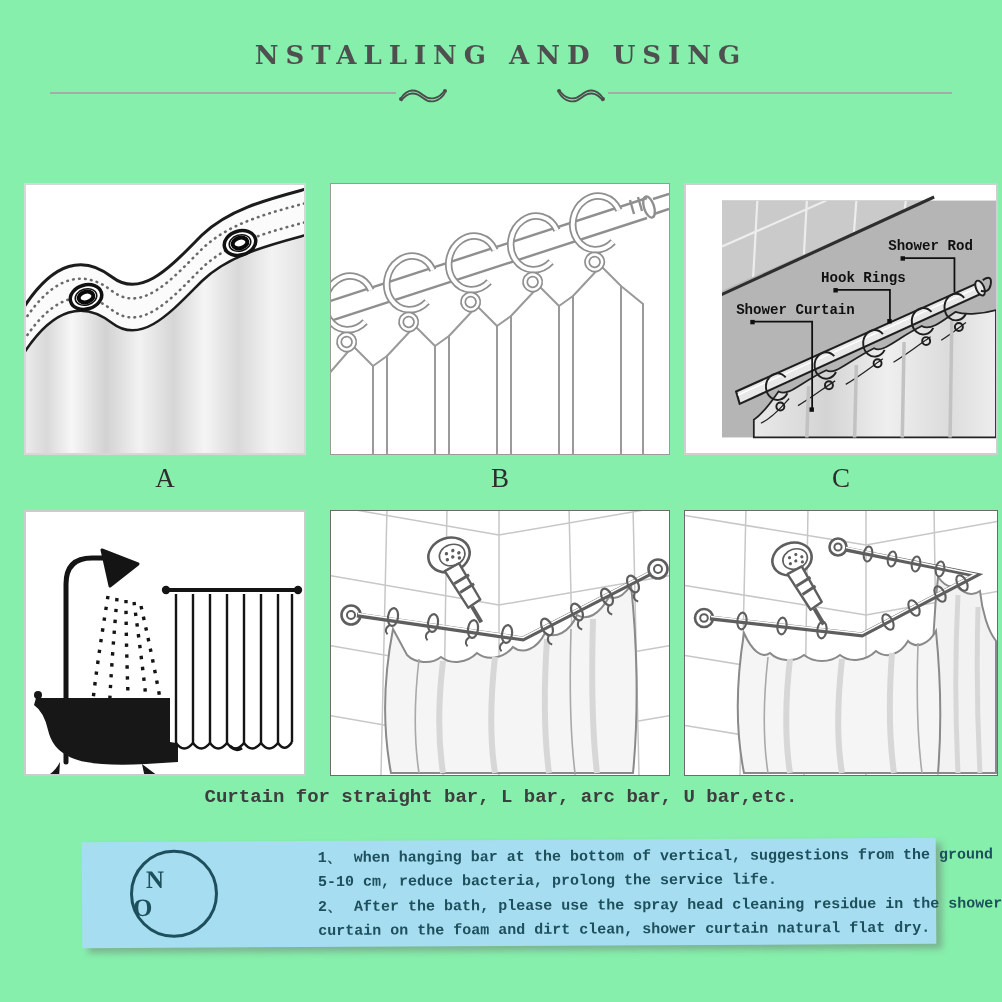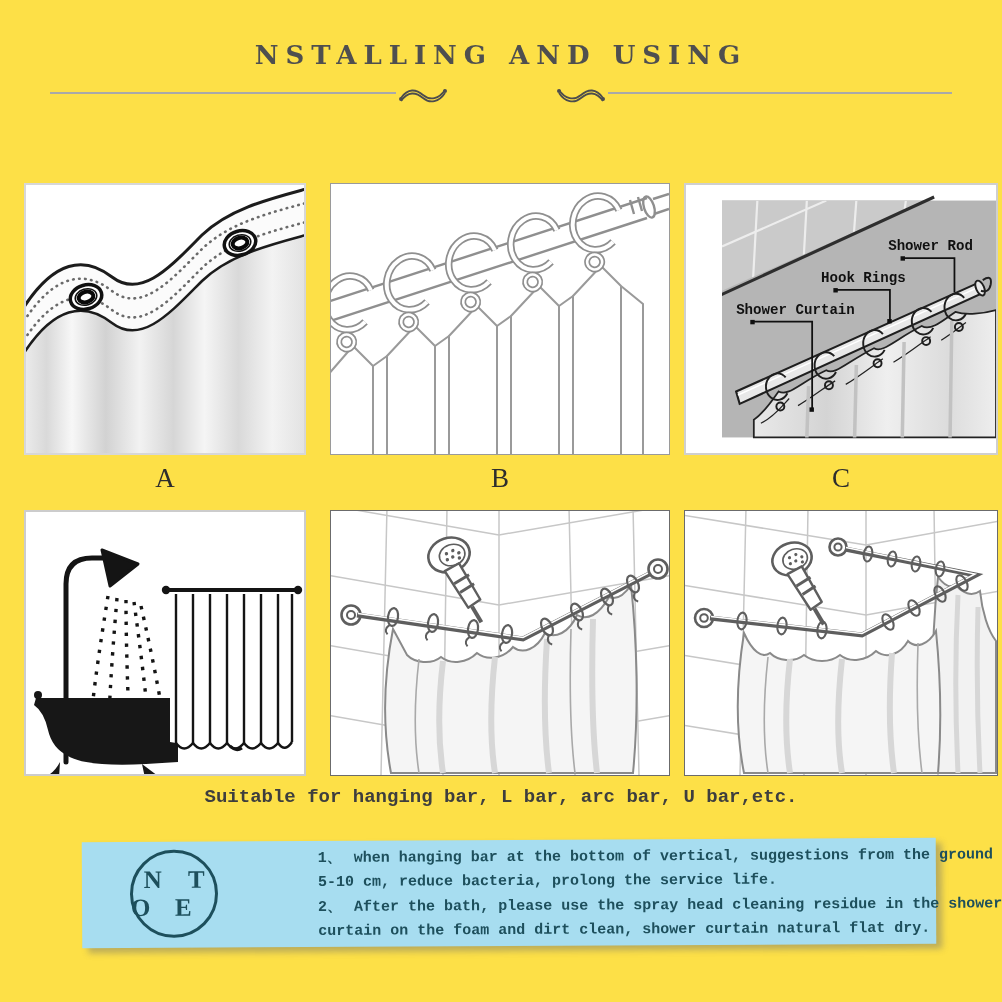--- a/index.html
+++ b/index.html
@@ -1,16 +1,16 @@
 <!DOCTYPE html>
 <html style="--note-bg: #a7ddf0; --note-text: #1d4f5c; --ink: #1a1a1a; --line-gray: #8f8f8f;"><head>
 <meta charset="utf-8">
 <style>
   html,body{margin:0;padding:0;background:#fff;}
-  .page{position:relative;width:1002px;height:1002px;background:#fde047;overflow:hidden;
+  .page{position:relative;width:1002px;height:1002px;background:#86efac;overflow:hidden;
         font-family:"Liberation Sans",sans-serif;}
   
   .title{position:absolute;top:40px;left:0;width:100%;text-align:center;
          font-family:"DejaVu Serif",serif;font-size:26px;font-weight:700;
          letter-spacing:7px;color:#4f4f4f;}
   .div-line{position:absolute;top:92px;height:2px;background:#a9a9a9;}
   .orn{position:absolute;top:83px;}
   
   .panel{position:absolute;background:#fff;box-sizing:border-box;}
   .pa{left:24px;width:282px;top:183px;height:272px;border:2px solid #d7d7d7;}
@@ -363,26 +363,25 @@
               <circle cx="9" cy="6" r="1.6"></circle>
             </g>
           <path d="M-9,13 L7,10 L15,50 L2,54 Z" fill="#fff" stroke="#5e5e5e" stroke-width="2.4" stroke-linejoin="round"></path>
           <path d="M-4,27 L12,23 M-1,37 L14,33" stroke="#5e5e5e" stroke-width="3"></path>
           <path d="M6,54 L10,72" stroke="#5e5e5e" stroke-width="4"></path>
         </g>
       </g>
     </svg>
   </div>
 
-  <div class="caption">Suitable for hanging bar, L bar, arc bar, U bar,etc.</div>
+  <div class="caption">Curtain for straight bar, L bar, arc bar, U bar,etc.</div>
 
   <div class="note">
     <div class="badge">
       <div>N O</div>
-      <div>T E</div>
     </div>
     <div class="note-text">
       <p class="note-item"><span class="num">1、</span><span>when hanging bar at the bottom of vertical, suggestions from the ground 5-10 cm, reduce bacteria, prolong the service life.</span></p>
       <p class="note-item"><span class="num">2、</span><span>After the bath, please use the spray head cleaning residue in the shower curtain on the foam and dirt clean, shower curtain natural flat dry.</span></p>
     </div>
   </div>
 
 </div>
 
 </body></html>

